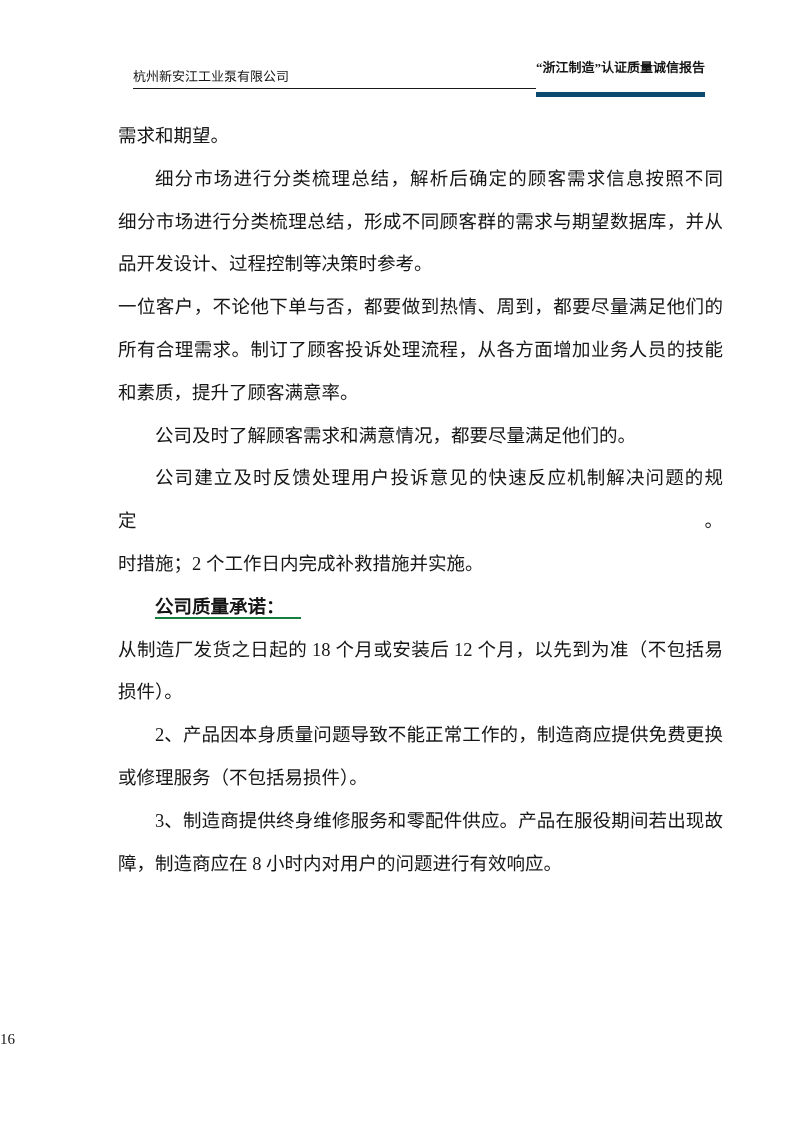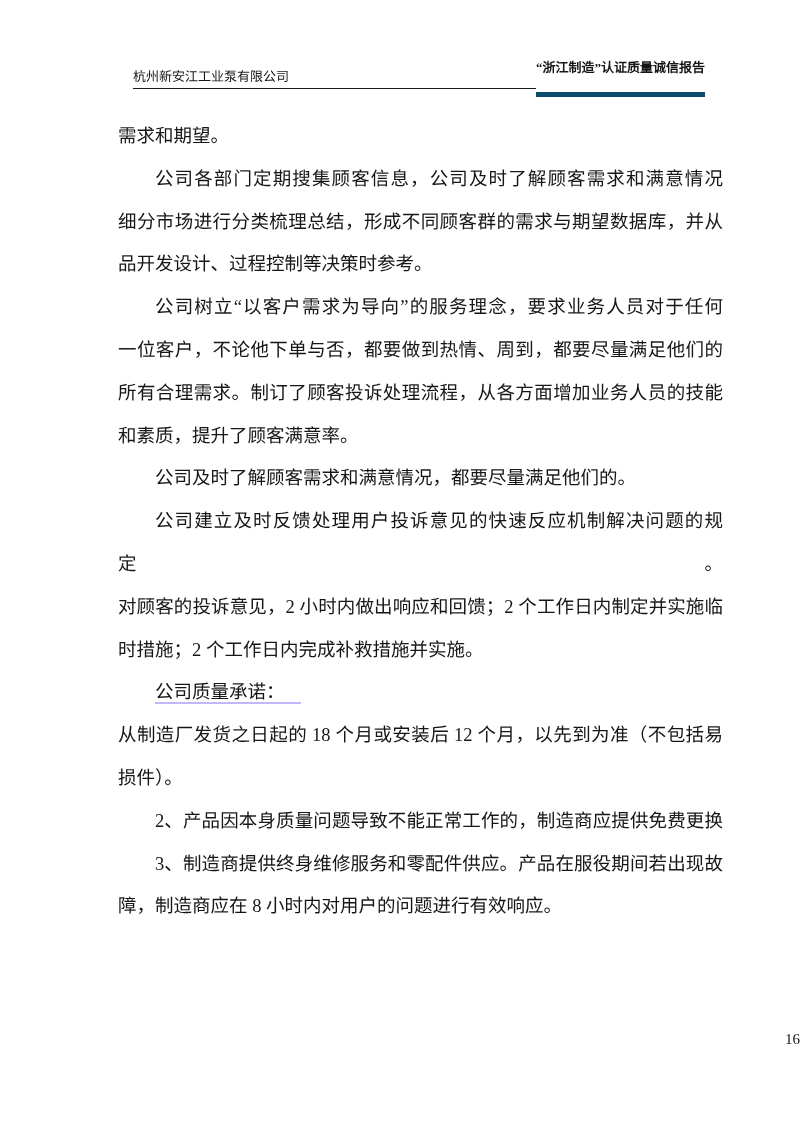--- a/index.html
+++ b/index.html
@@ -42,78 +42,77 @@
   }
   .para { margin: 0; }
   .line {
     text-align: justify;
     text-align-last: justify;
   }
   .line.last { text-align-last: left; }
   .line.indent { text-indent: 2em; }
   .para.heading .line { text-align-last: left; }
   .heading-text {
-    font-weight: normal;
-    border-bottom: 2px solid #c4b5fd;
+    font-weight: bold;
+    border-bottom: 2px solid #15803d;
     padding-right: 0.9em;
   }
   
   .doc-footer {
     position: absolute;
     top: 1030px;
     left: 0;
     right: 0;
-    text-align: right;
+    text-align: left;
     font-size: 15px;
     line-height: 18px;
   }
 </style>
 </head>
 <body>
 
 <div class="page">
 
   <div class="doc-header">
     <span class="hdr-left">杭州新安江工业泵有限公司</span>
     <span class="hdr-right">“浙江制造”认证质量诚信报告</span>
   </div>
 
   <div class="doc-body">
 
   <div class="para body">
         <div class="line last">需求和期望。</div>
       </div>
       <div class="para body">
-        <div class="line indent">公司各部门定期搜集顾客信息，公司及时了解顾客需求和满意情况</div>
+        <div class="line indent">细分市场进行分类梳理总结，解析后确定的顾客需求信息按照不同</div>
         <div class="line">细分市场进行分类梳理总结，形成不同顾客群的需求与期望数据库，并从</div>
         <div class="line last">品开发设计、过程控制等决策时参考。</div>
       </div>
       <div class="para body">
-        <div class="line indent">公司树立“以客户需求为导向”的服务理念，要求业务人员对于任何</div>
         <div class="line">一位客户，不论他下单与否，都要做到热情、周到，都要尽量满足他们的</div>
         <div class="line">所有合理需求。制订了顾客投诉处理流程，从各方面增加业务人员的技能</div>
         <div class="line last">和素质，提升了顾客满意率。</div>
       </div>
       <div class="para body">
         <div class="line last indent">公司及时了解顾客需求和满意情况，都要尽量满足他们的。</div>
       </div>
       <div class="para body">
         <div class="line indent">公司建立及时反馈处理用户投诉意见的快速反应机制解决问题的规定。</div>
-        <div class="line">对顾客的投诉意见，2 小时内做出响应和回馈；2 个工作日内制定并实施临</div>
         <div class="line last">时措施；2 个工作日内完成补救措施并实施。</div>
       </div>
       <div class="para heading">
         <div class="line last indent"><span class="heading-text">公司质量承诺：</span></div>
       </div>
       <div class="para body">
         <div class="line">从制造厂发货之日起的 18 个月或安装后 12 个月，以先到为准（不包括易</div>
         <div class="line last">损件）。</div>
       </div>
       <div class="para body">
         <div class="line indent">2、产品因本身质量问题导致不能正常工作的，制造商应提供免费更换</div>
+        <div class="line last">或修理服务（不包括易损件）。</div>
       </div>
       <div class="para body">
         <div class="line indent">3、制造商提供终身维修服务和零配件供应。产品在服役期间若出现故</div>
         <div class="line last">障，制造商应在 8 小时内对用户的问题进行有效响应。</div>
       </div>
     </div>
 
   <div class="doc-footer">
     <span>16</span>
   </div>

